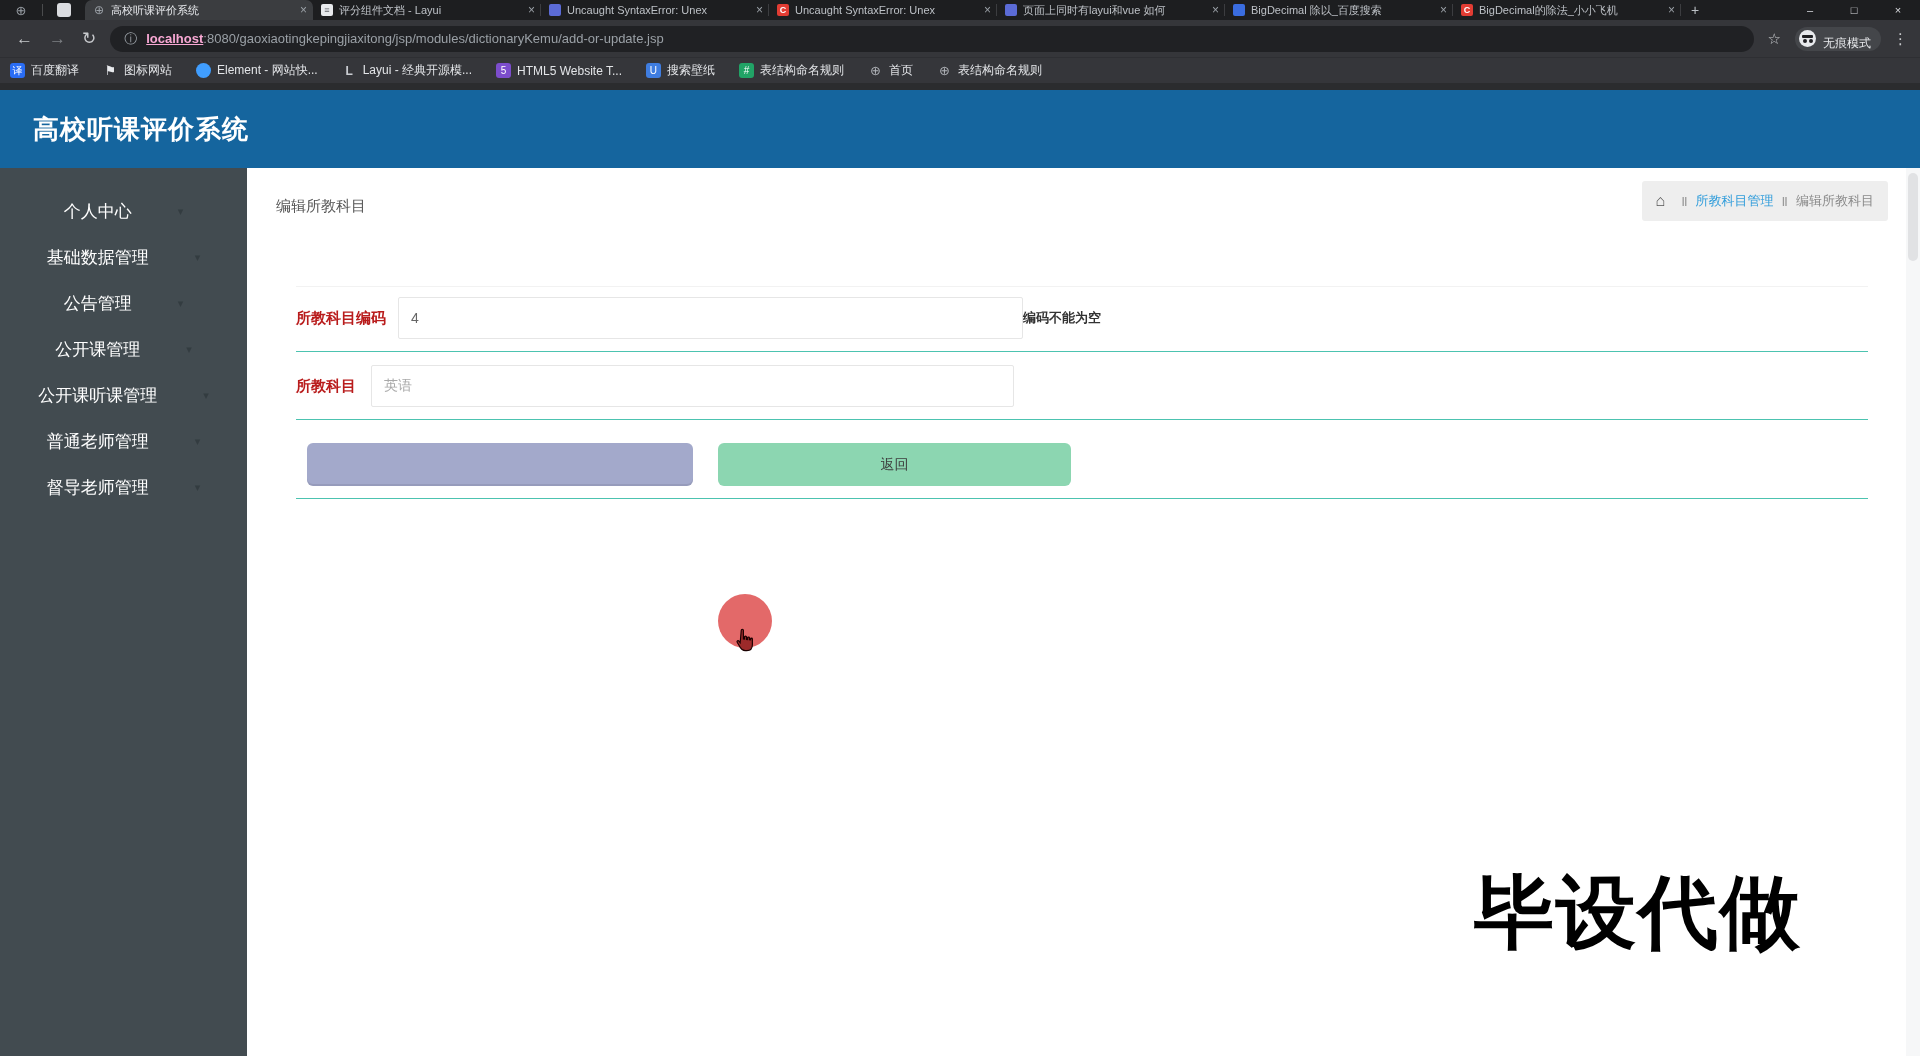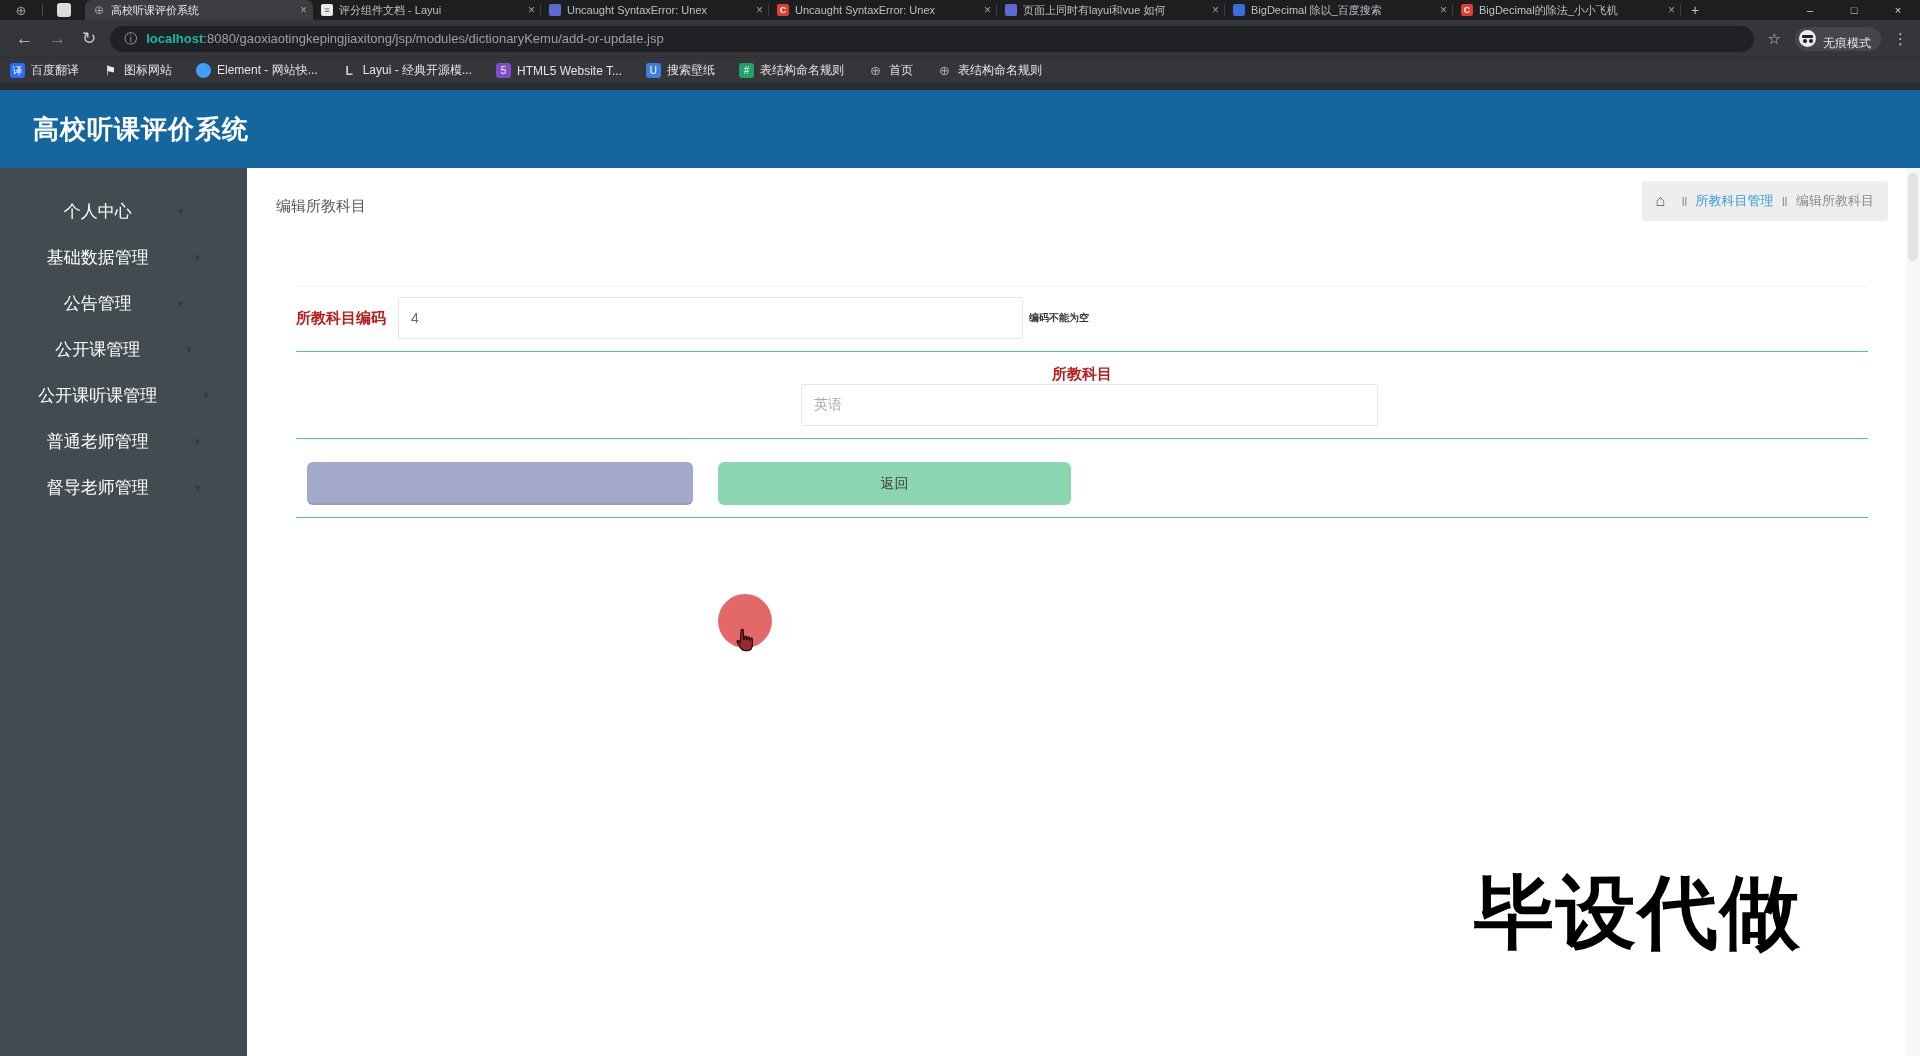--- a/index.html
+++ b/index.html
@@ -33,21 +33,21 @@
             color:#dadce0; font-size:11px; }
 
   .toolbar { position:absolute; left:0; top:20px; width:1920px; height:37px; background:#35363a;
              display:flex; align-items:center; }
   .navbtn { color:#c7c9cc; font-size:17px; margin-left:16px; }
   .navbtn.fwd { color:#7d8084; }
   .urlpill { height:26px; flex:1; margin:0 14px; background:#202124; border-radius:13px;
              display:flex; align-items:center; padding:0 14px; }
   .info-ic { color:#9aa0a6; font-size:13px; margin-right:9px; }
   .url { font-size:13px; color:#9aa0a6; white-space:nowrap; overflow:hidden; }
-  .url b { color:#14b8a6; font-weight:bold; }
+  .url b { color:#f9a8d4; font-weight:bold;text-decoration:underline; }
   .star { color:#c7c9cc; font-size:15px; margin-right:14px; }
   .incog { height:24px; background:#44464a; border-radius:13px; display:flex; align-items:center;
            padding:0 10px 0 4px; margin-right:12px; }
   .incog-icon { width:17px; height:17px; border-radius:50%; background:#e8eaed; position:relative; margin-right:7px; }
   .incog-icon::before { content:""; position:absolute; top:5px; left:3px; right:3px; height:3px;
                         background:#202124; border-radius:1px; }
   .incog-icon::after { content:""; position:absolute; top:9px; left:3.5px; width:4px; height:4px;
                        border-radius:50%; background:#202124; box-shadow:6px 0 0 #202124; }
   .incog-label { color:#e8eaed; font-size:12px;margin-top:10px; }
   .menu3 { color:#c7c9cc; font-size:15px; margin-right:12px; }
@@ -93,24 +93,24 @@
 
   .pagetitle { position:absolute; left:29px; top:29px; font-size:15px; color:#555; }
 
   .formcard { position:absolute; left:49px; top:118px; width:1572px; border-top:1px solid #f2f2f2; }
   .frow { display:flex; align-items:center; }
   .frow1 { padding-top:10px; }
   .flabel { font-size:15px; font-weight:bold; color:#b91c1c; white-space:nowrap; }
   .finput { height:42px; border:1px solid #e6e6e6; border-radius:2px; padding-left:12px;
             font-size:14px; outline:none; font-family:inherit; }
   .finput.v1 { width:625px; margin-left:12px; color:#666; }
-  .finput.v2 { width:577px; margin-left:15px; color:#a9a9a9; }
-  .ferror { font-size:10px; font-weight:bold; color:#333; margin-left:6px; white-space:nowrap; }
+  .finput.v2 { width:643px; margin-left:15px; color:#a9a9a9; }
+  .ferror { font-size:13px; font-weight:bold; color:#333; white-space:nowrap; }
   .fsep { height:0; border-bottom:1px solid #4cc3b0; margin-top:12px; }
-  .row2 { margin-top:13px;flex-direction:column; }
+  .row2 { margin-top:13px; }
   .btnrow { margin-top:23px; display:flex; }
   .btn { height:43px; border:none; border-radius:6px; font-size:14px; font-family:inherit; }
   .btn-submit { width:386px; margin-left:11px; background:#a3a9cb; box-shadow:inset 0 -2px 0 rgba(0,0,0,.08); }
   .btn-back { width:353px; margin-left:25px; background:#8cd6b1; color:#3d3d3d; }
 
   .ripple { position:absolute; left:471px; top:426px; width:54px; height:54px; border-radius:50%;
             background:rgba(223,84,84,.88); display:flex; align-items:flex-end; justify-content:center; }
   .handcur { margin-bottom:-8px; }
 
   .watermark { position:absolute; right:118px; top:692px; font-size:80px; font-weight:900; color:#000;

